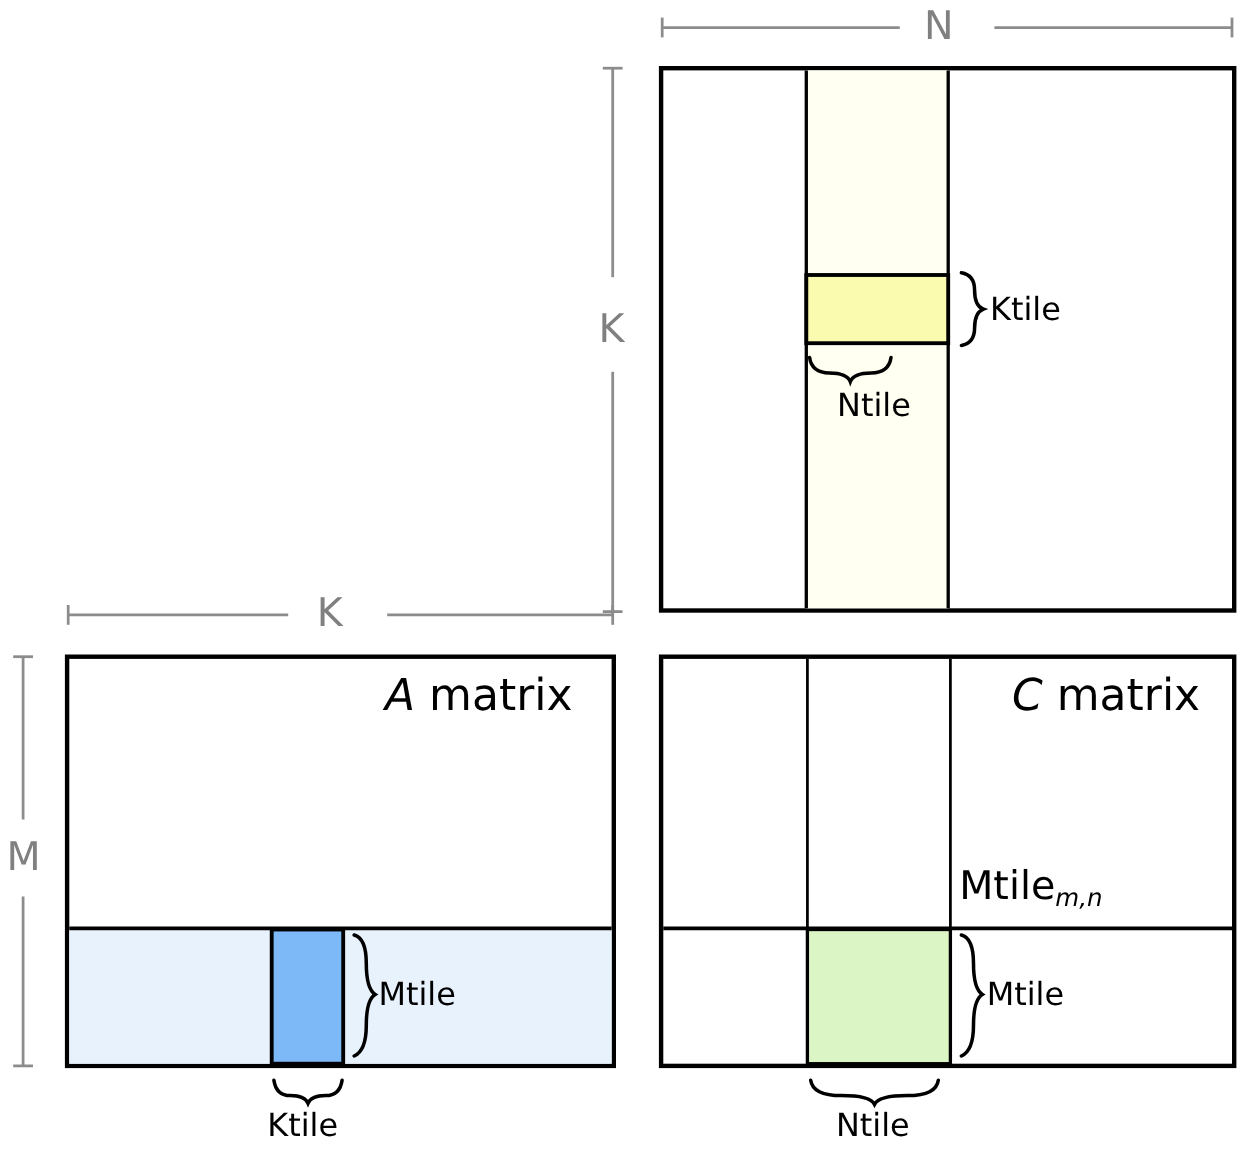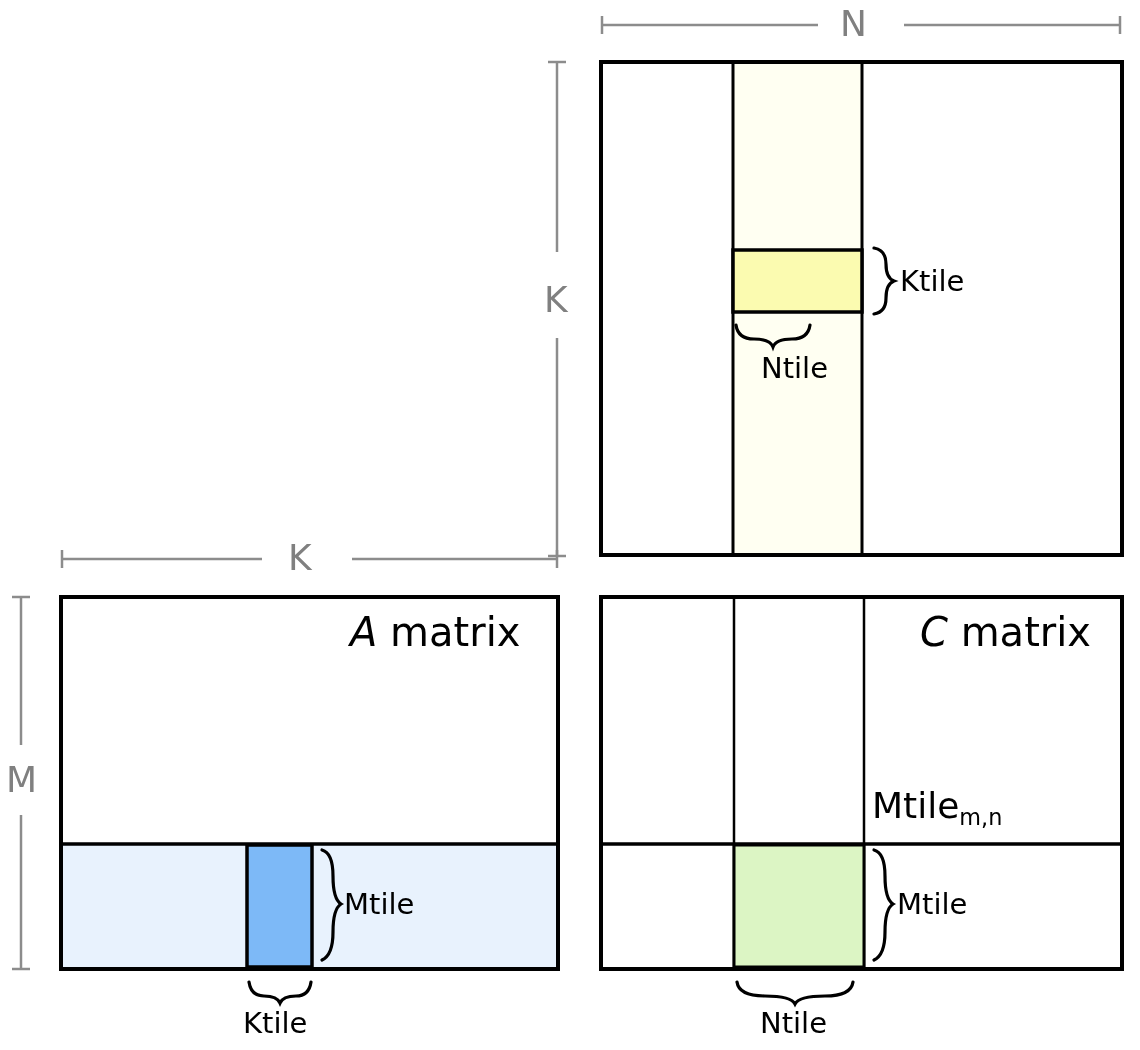--- a/index.html
+++ b/index.html
@@ -44,20 +44,21 @@
   }
   .tile-label {
     font-size: 29px;
     font-family: "DejaVu Sans", sans-serif;
   }
   .block-label {
     font-size: 36px;
     font-family: "DejaVu Sans", sans-serif;
   }
   .block-label sub {
+    font-style: italic;
     font-size: 0.62em;
     vertical-align: baseline;
     position: relative;
     top: 0.30em;
   }
 </style>
 </head>
 <body>
 
 <div id="canvas">

